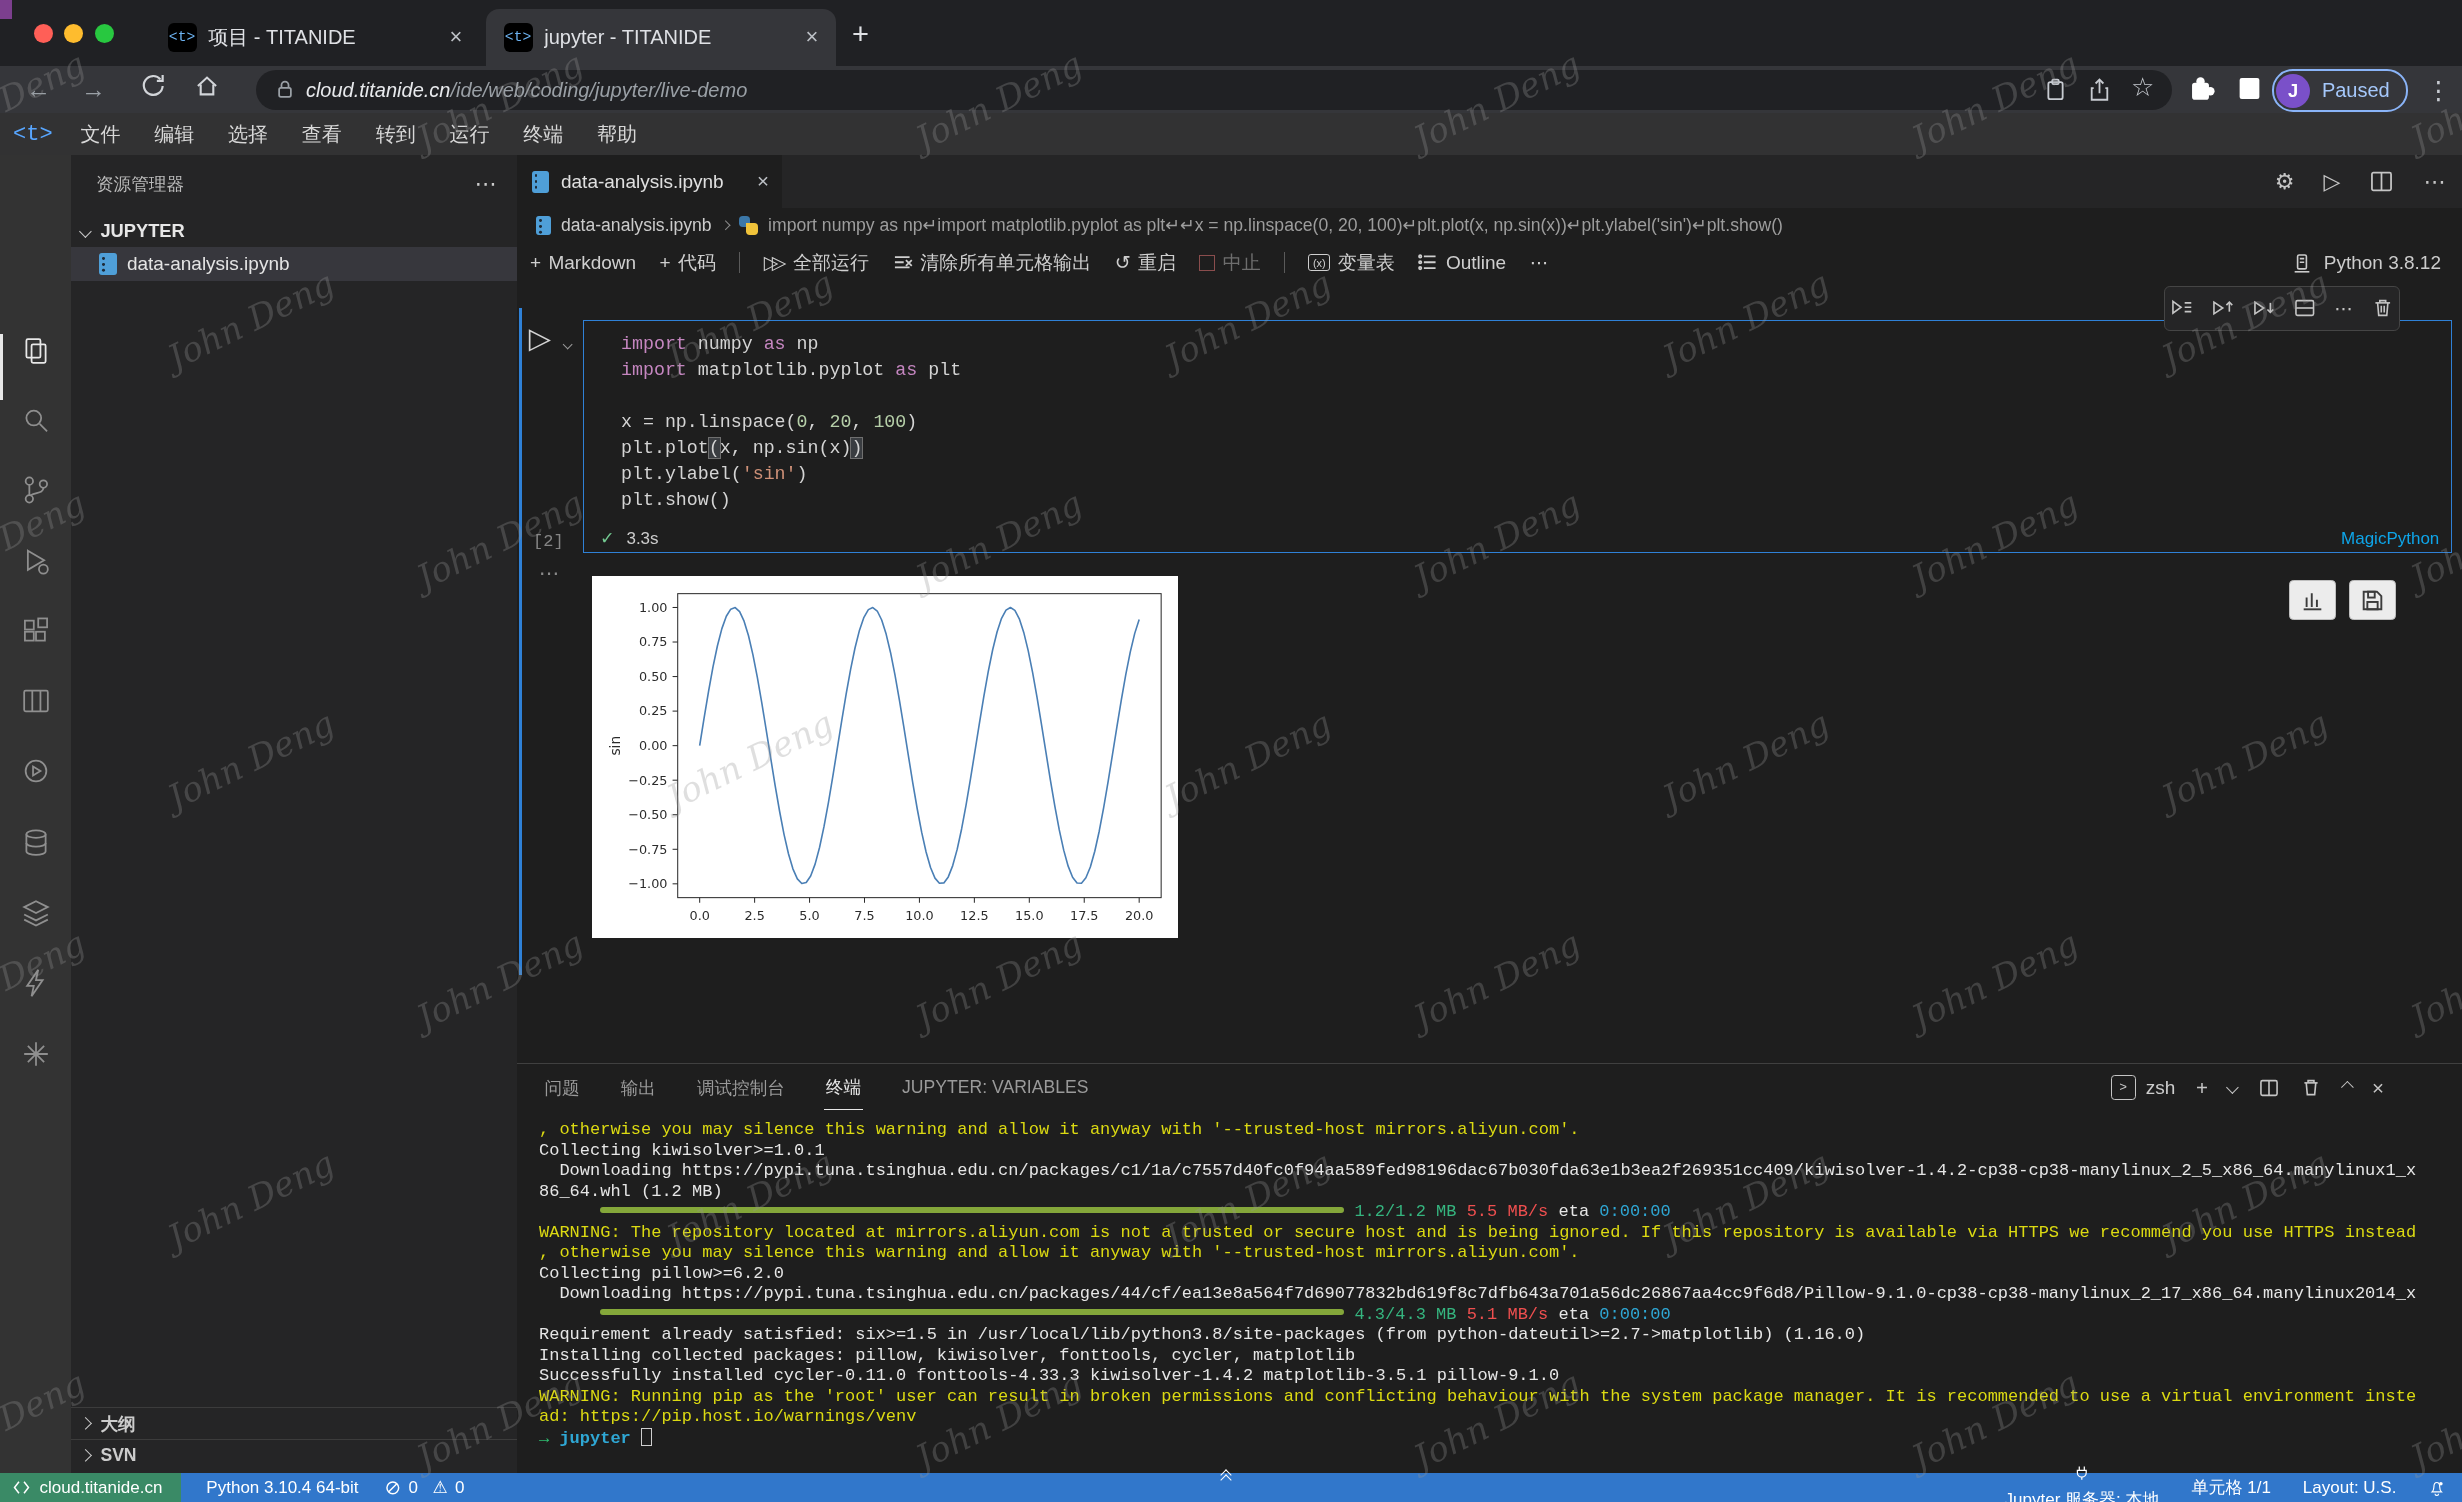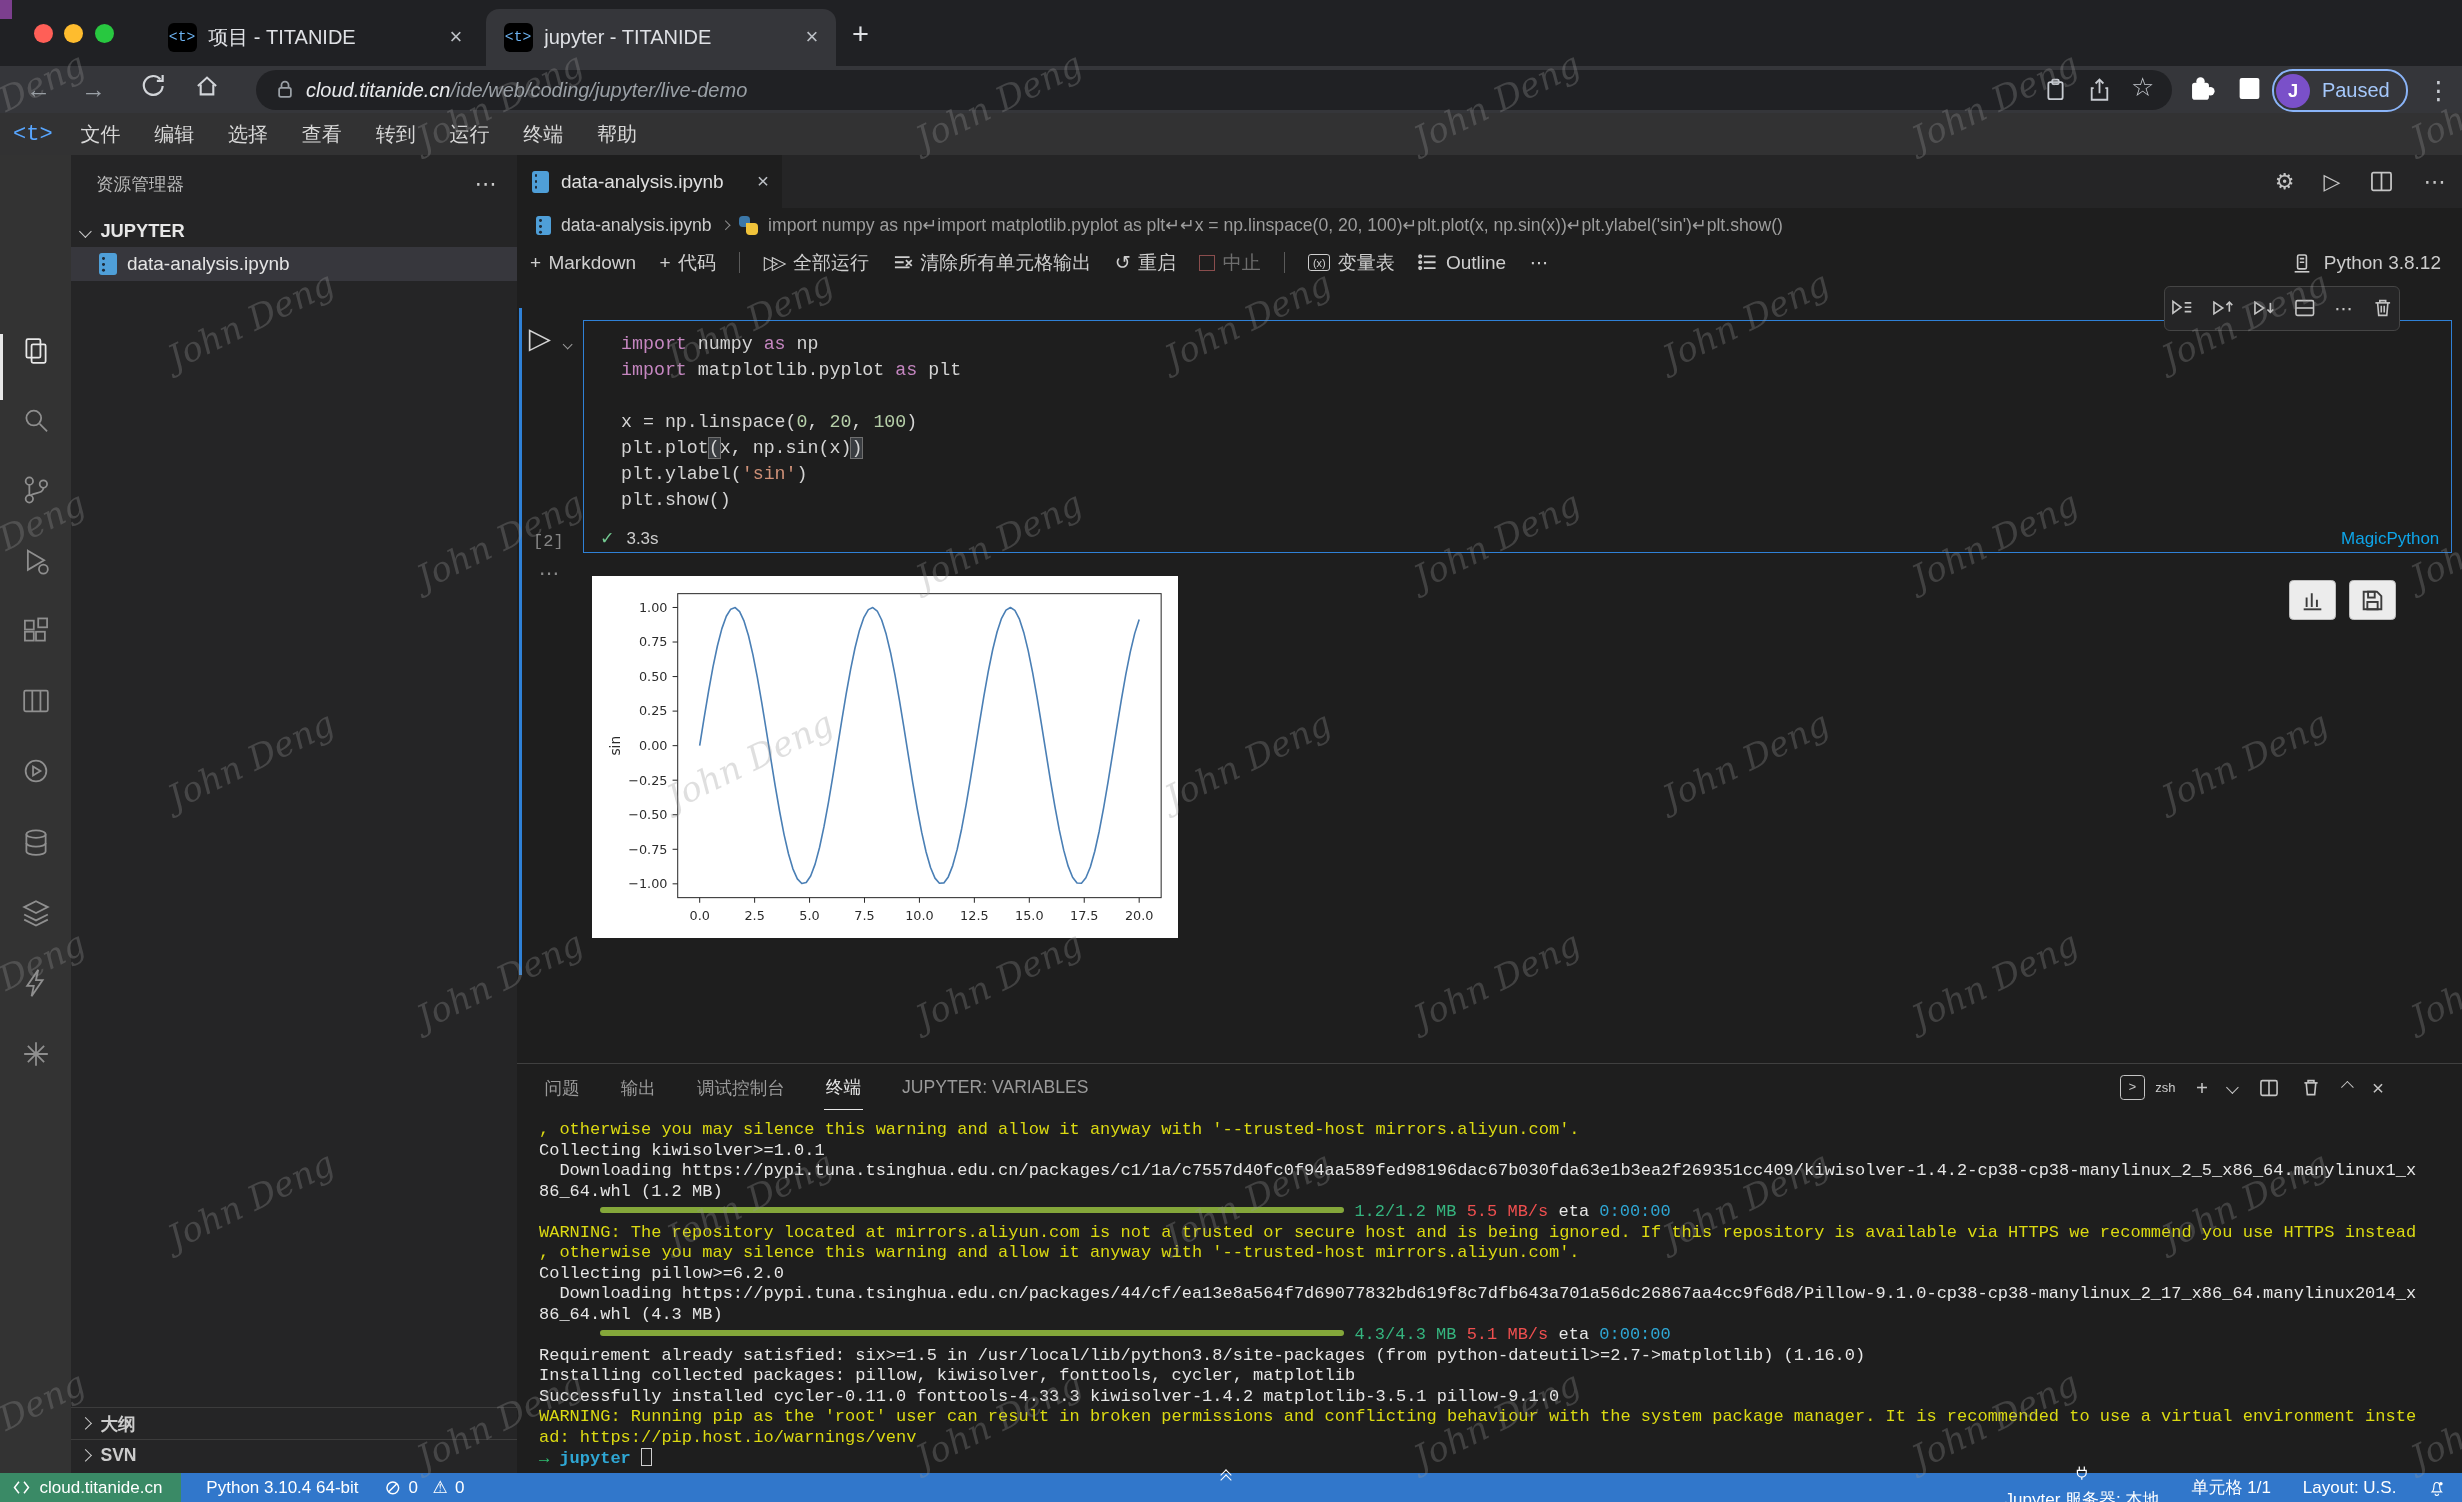--- a/index.html
+++ b/index.html
@@ -144,21 +144,21 @@
            border-top:0.7px solid #404040; }
   #panel-tabs { position:absolute; left:26px; top:0; height:47px; display:flex; align-items:center;
                 gap:38px; font-size:17.6px; color:#9a9a9a; }
   .ptab { padding:10.3px 1.5px; }
   .ptab.active { color:#e7e7e7; border-bottom:1.5px solid #e7e7e7; }
   #panel-controls { position:absolute; right:79px; top:0; height:47px; display:flex; align-items:center;
                     gap:20.5px; color:#c5c5c5; font-size:20.5px; }
   #panel-controls svg { stroke:#c5c5c5; fill:none; stroke-width:2.2; width:22px; height:22px; }
   #term-ic { width:25px; height:25px; border:1.5px solid #c5c5c5; border-radius:3.7px; display:flex;
              align-items:center; justify-content:center; font-size:13px; font-family:"Liberation Mono",monospace; }
-  #shell-label { font-size:13px; color:#cccccc; margin-left:-10.3px; }
+  #shell-label { font-size:19px; color:#cccccc; margin-left:-10.3px; }
 
   #terminal { position:absolute; left:22px; top:56px; width:1913px; height:355px;
               font-family:"Liberation Mono","DejaVu Sans Mono",monospace; font-size:17px; line-height:20.5px; }
   .term-line { white-space:pre; height:20.5px; overflow:hidden; }
   .t-y { color:#dcda12; } .t-w { color:#e6e6e6; } .t-g { color:#35b57f; }
   .t-r { color:#ef4f4f; } .t-b { color:#2fa7d4; }
   .t-bar { display:inline-block; width:744px; height:5.9px; background:#84a73a; border-radius:2.9px;
            vertical-align:middle; margin-bottom:3.7px; }
   .t-arrow { color:#2fbf71; font-weight:bold; }
   .t-cmd { color:#2fa7d4; font-weight:bold; }
@@ -610,21 +610,20 @@
   <div id="terminal">
       <div class="term-line"><span class="t-y">, otherwise you may silence this warning and allow it anyway with '--trusted-host mirrors.aliyun.com'.</span></div>
       <div class="term-line"><span class="t-w">Collecting kiwisolver&gt;=1.0.1</span></div>
       <div class="term-line"><span class="t-w">  Downloading https://pypi.tuna.tsinghua.edu.cn/packages/c1/1a/c7557d40fc0f94aa589fed98196dac67b030fda63e1b3ea2f269351cc409/kiwisolver-1.4.2-cp38-cp38-manylinux_2_5_x86_64.manylinux1_x</span></div>
       <div class="term-line"><span class="t-w">86_64.whl (1.2 MB)</span></div>
       <div class="term-line"><span class="t-w">      </span><span class="t-bar"></span><span class="t-w"> </span><span class="t-g">1.2/1.2 MB</span><span class="t-w"> </span><span class="t-r">5.5 MB/s</span><span class="t-w"> eta </span><span class="t-b">0:00:00</span></div>
       <div class="term-line"><span class="t-y">WARNING: The repository located at mirrors.aliyun.com is not a trusted or secure host and is being ignored. If this repository is available via HTTPS we recommend you use HTTPS instead</span></div>
       <div class="term-line"><span class="t-y">, otherwise you may silence this warning and allow it anyway with '--trusted-host mirrors.aliyun.com'.</span></div>
       <div class="term-line"><span class="t-w">Collecting pillow&gt;=6.2.0</span></div>
       <div class="term-line"><span class="t-w">  Downloading https://pypi.tuna.tsinghua.edu.cn/packages/44/cf/ea13e8a564f7d69077832bd619f8c7dfb643a701a56dc26867aa4cc9f6d8/Pillow-9.1.0-cp38-cp38-manylinux_2_17_x86_64.manylinux2014_x</span></div>
-      <div class="term-line"><span class="t-w">86_64.whl (4.3 MB)</span></div>
       <div class="term-line"><span class="t-w">      </span><span class="t-bar"></span><span class="t-w"> </span><span class="t-g">4.3/4.3 MB</span><span class="t-w"> </span><span class="t-r">5.1 MB/s</span><span class="t-w"> eta </span><span class="t-b">0:00:00</span></div>
       <div class="term-line"><span class="t-w">Requirement already satisfied: six&gt;=1.5 in /usr/local/lib/python3.8/site-packages (from python-dateutil&gt;=2.7-&gt;matplotlib) (1.16.0)</span></div>
       <div class="term-line"><span class="t-w">Installing collected packages: pillow, kiwisolver, fonttools, cycler, matplotlib</span></div>
       <div class="term-line"><span class="t-w">Successfully installed cycler-0.11.0 fonttools-4.33.3 kiwisolver-1.4.2 matplotlib-3.5.1 pillow-9.1.0</span></div>
       <div class="term-line"><span class="t-y">WARNING: Running pip as the 'root' user can result in broken permissions and conflicting behaviour with the system package manager. It is recommended to use a virtual environment inste</span></div>
       <div class="term-line"><span class="t-y">ad: https://pip.host.io/warnings/venv</span></div>
       <div class="term-line"><span class="t-arrow">→ </span><span class="t-cmd">jupyter </span><span class="t-cursor"></span></div>
     </div>
 </div>
 

